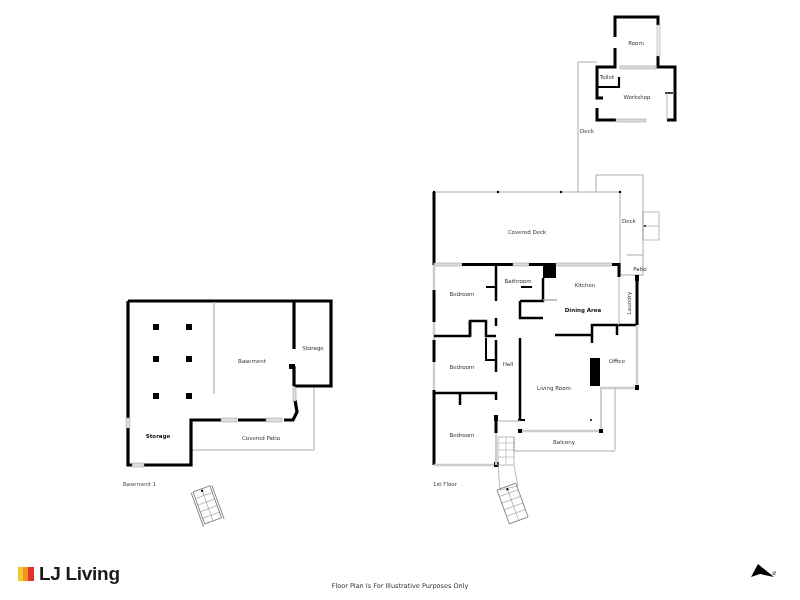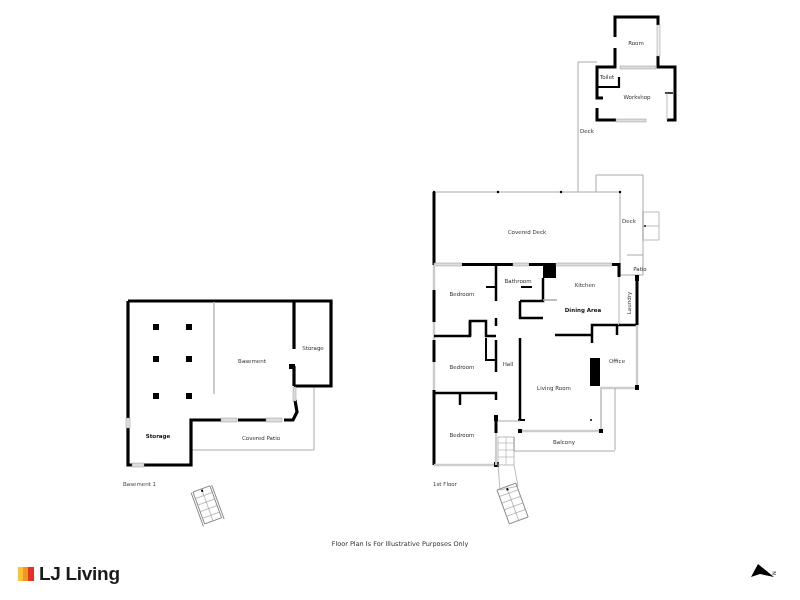--- a/index.html
+++ b/index.html
@@ -6,21 +6,21 @@
   body { width:800px; height:600px; position:relative; overflow:hidden; font-family:"Liberation Sans", sans-serif; }
   svg#plan { position:absolute; left:0; top:0; }
   .lbl { position:absolute; font-family:"DejaVu Sans", sans-serif; font-size:5.5px; color:#333; white-space:nowrap; transform:translate(-50%,-50%); }
   .lbl.b { font-weight:bold; color:#111; }
   .lbl.v { transform:translate(-50%,-50%) rotate(-90deg); }
   .floor-lbl { position:absolute; font-family:"DejaVu Sans", sans-serif; font-size:5.5px; color:#444; white-space:nowrap; }
   .logo { position:absolute; left:18px; top:563px; display:flex; align-items:center; }
   .logo-mark { width:16px; height:14px; display:flex; }
   .logo-mark span { display:block; height:14px; }
   .logo-text { margin-left:5px; font-family:"Liberation Sans", sans-serif; font-size:19px; font-weight:bold; color:#1a1a1a; letter-spacing:-0.3px; }
-  .disclaimer { position:absolute; left:400px; top:544px; transform:translate(-50%,-50%); font-family:"DejaVu Sans", sans-serif; font-size:6.5px; color:#333; white-space:nowrap; }
+  .disclaimer { position:absolute; left:400px; top:586px; transform:translate(-50%,-50%); font-family:"DejaVu Sans", sans-serif; font-size:6.5px; color:#333; white-space:nowrap; }
   .compass { position:absolute; left:748px; top:560px; }
   .compass-n { position:absolute; left:772px; top:570px; font-family:"DejaVu Sans", sans-serif; font-size:5px; color:#222; transform:rotate(-90deg); }
 </style>
 </head>
 <body>
 
 <svg id="plan" width="800" height="600" viewBox="0 0 800 600">
 
   <g>
 

